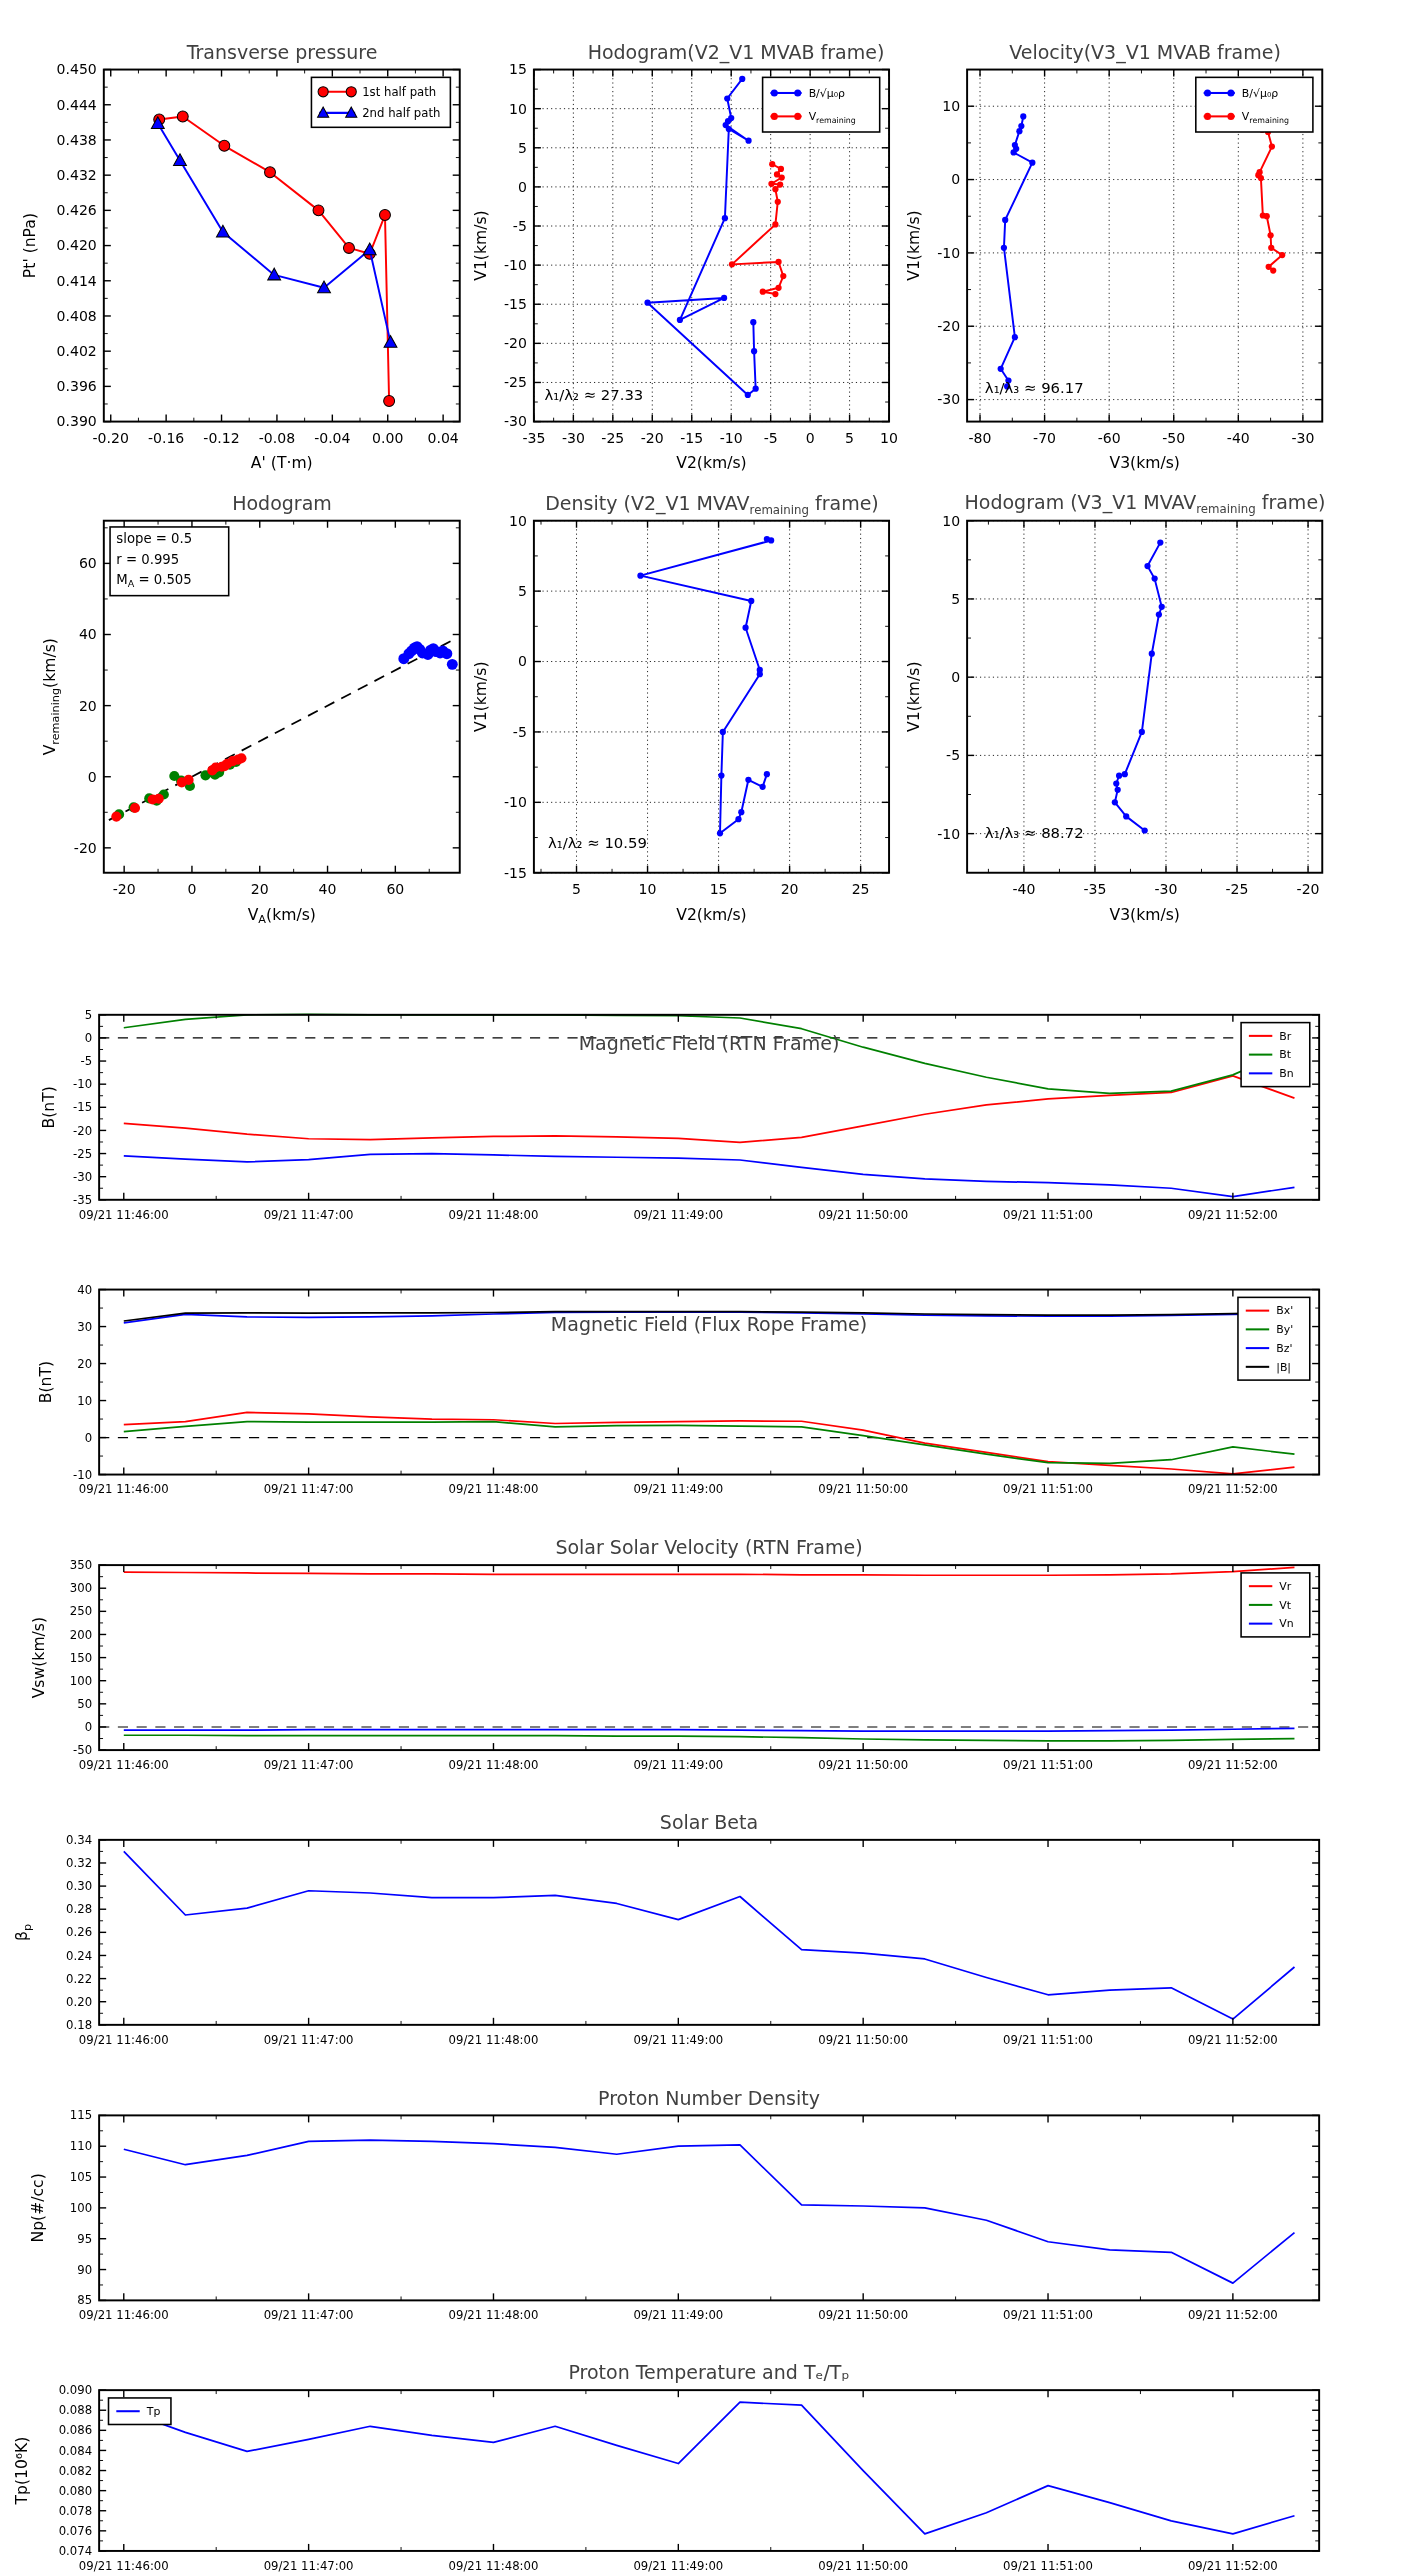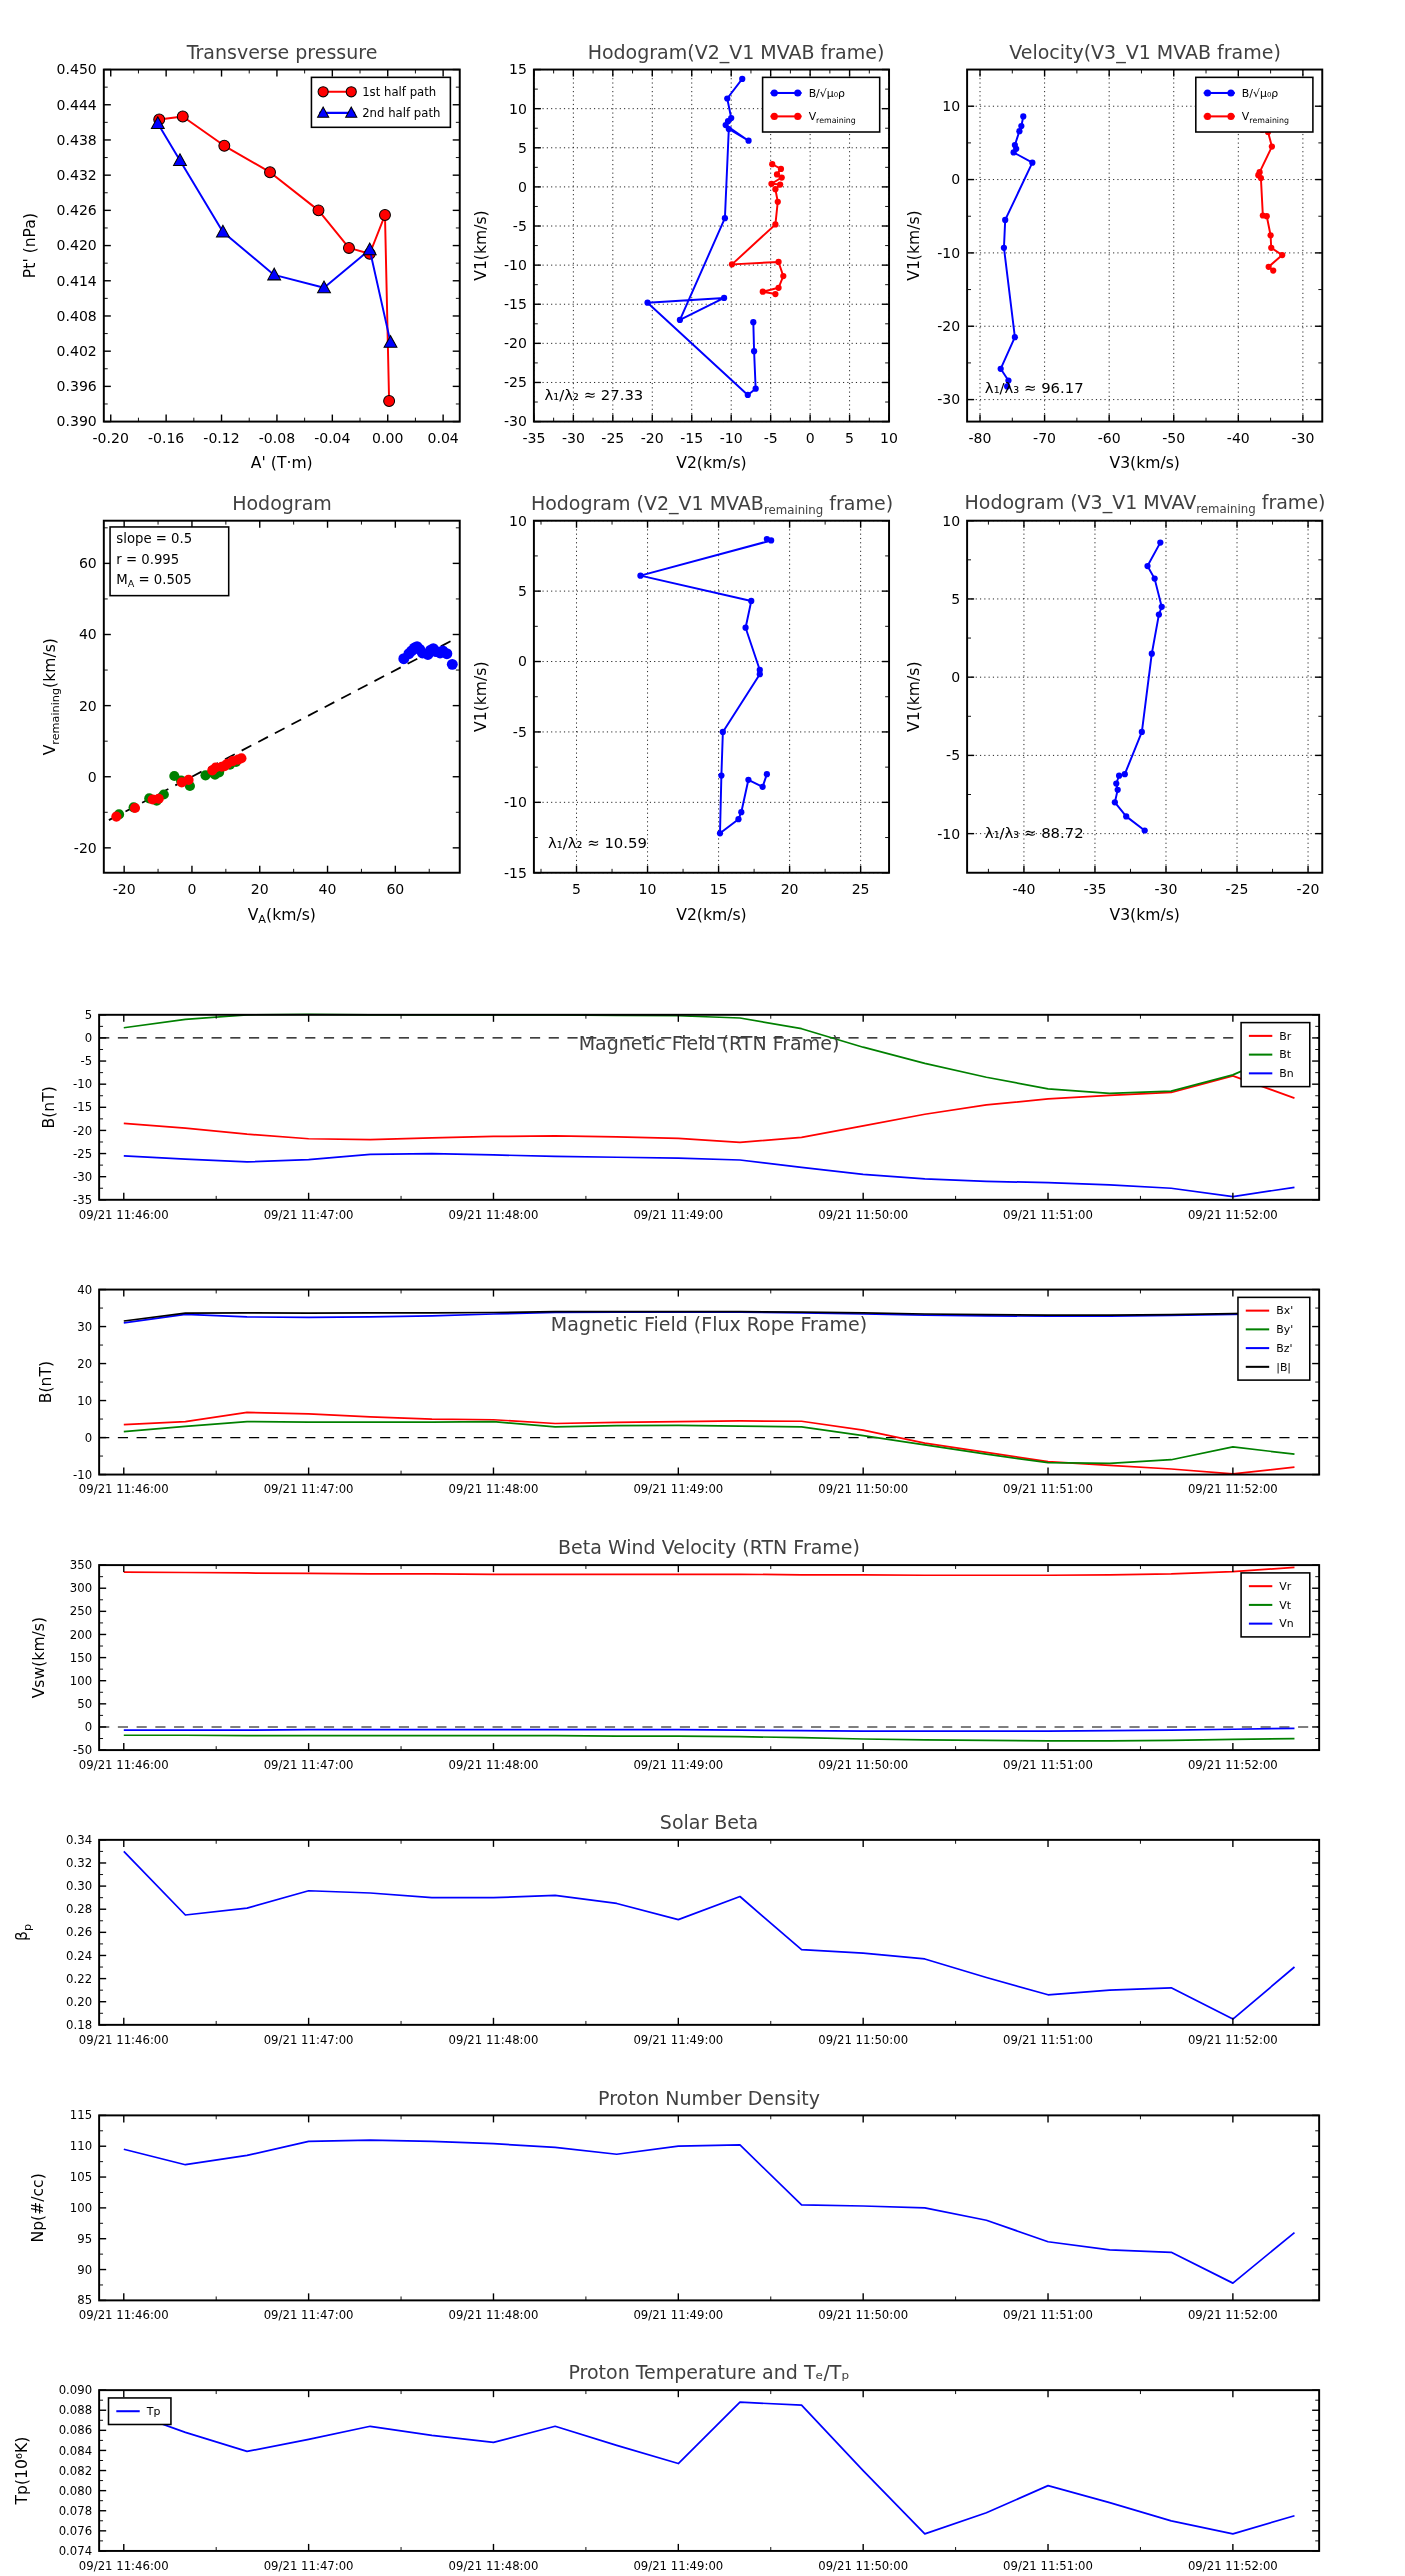--- a/index.html
+++ b/index.html
@@ -1169,22 +1169,22 @@
         <rect x="139" y="3072" width="80" height="34" fill="#fff" stroke="#000" stroke-width="2"></rect>
         <line x1="149" x2="179" y1="3089" y2="3089" stroke="#0000ff" stroke-width="2.6"></line>
         <text x="188" y="3093.9" font-size="14" fill="#000" text-anchor="start"><tspan dy="0">Tp</tspan></text>
       </g>
     </svg>
 
   <div class="chart-title" style="left:282px;top:41px"><span>Transverse pressure</span></div>
   <div class="chart-title" style="left:736px;top:41px"><span>Hodogram(V2_V1 MVAB frame)</span></div>
   <div class="chart-title" style="left:1145px;top:41px"><span>Velocity(V3_V1 MVAB frame)</span></div>
   <div class="chart-title" style="left:282px;top:492px"><span>Hodogram</span></div>
-  <div class="chart-title" style="left:712px;top:492px"><span>Hodogram (V2_V1 MVAB</span><span class="sub">remaining</span><span> frame)</span></div>
+  <div class="chart-title" style="left:712px;top:492px"><span>Density (V2_V1 MVAV</span><span class="sub">remaining</span><span> frame)</span></div>
   <div class="chart-title" style="left:1145px;top:491px"><span>Hodogram (V3_V1 MVAV</span><span class="sub">remaining</span><span> frame)</span></div>
   <div class="chart-title" style="left:709px;top:1032px"><span>Magnetic Field (RTN Frame)</span></div>
   <div class="chart-title" style="left:709px;top:1313px"><span>Magnetic Field (Flux Rope Frame)</span></div>
-  <div class="chart-title" style="left:709px;top:1536px"><span>Beta Wind Velocity (RTN Frame)</span></div>
+  <div class="chart-title" style="left:709px;top:1536px"><span>Solar Solar Velocity (RTN Frame)</span></div>
   <div class="chart-title" style="left:709px;top:1811px"><span>Solar Beta</span></div>
   <div class="chart-title" style="left:709px;top:2087px"><span>Proton Number Density</span></div>
   <div class="chart-title" style="left:709px;top:2361px"><span>Proton Temperature and Tₑ/Tₚ</span></div>
 </div>
 
 
 </body></html>

